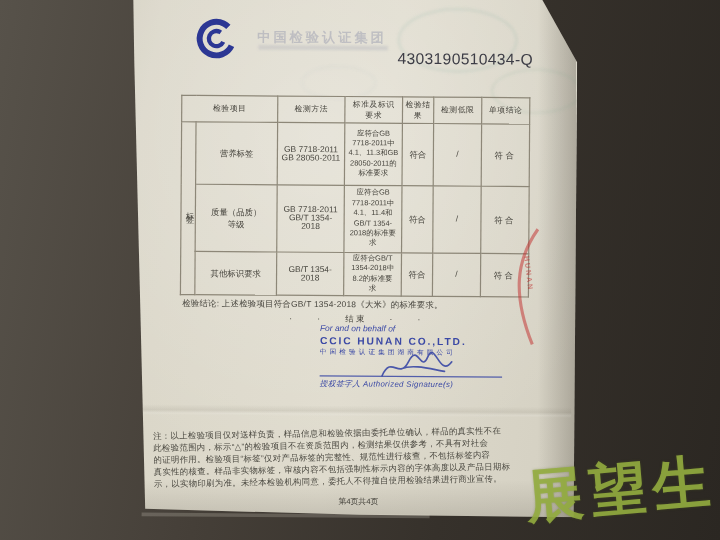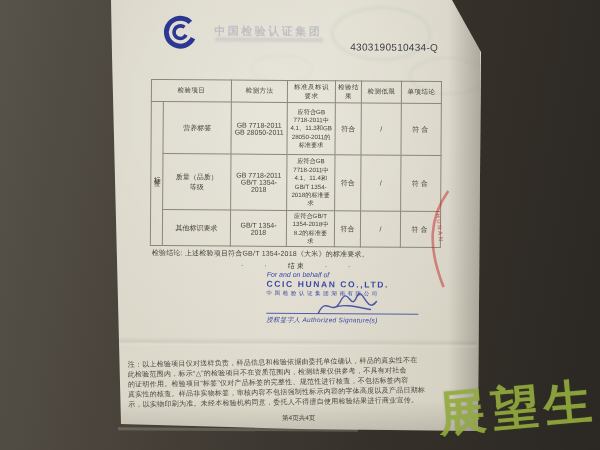--- a/index.html
+++ b/index.html
@@ -22,22 +22,22 @@
   
   .logo{position:absolute;left:160px;top:15px;width:38px;height:36px;}
   .org-mark{position:absolute;left:213px;top:24px;font-size:11px;letter-spacing:2.5px;
     color:rgba(120,126,158,.34);font-weight:bold;}
   .org-mark-sub{position:absolute;left:214px;top:38px;width:108px;height:4px;
     background:rgba(120,126,158,.18);filter:blur(1px);}
   .ghost-stamp{position:absolute;border-radius:50%;filter:blur(1.5px);}
   .gs1{left:330px;top:6px;width:96px;height:50px;border:2px solid rgba(110,160,150,.16);}
   .gs2{left:408px;top:56px;width:72px;height:34px;border:2px solid rgba(110,160,130,.12);}
   .gs3{left:250px;top:55px;width:60px;height:26px;border:1px solid rgba(120,150,170,.10);}
-  .docmeta{position:absolute;left:330px;top:40px;width:126px;text-align:center;
-    font-size:10px;line-height:1.4;color:#3d3d46;letter-spacing:.3px;}
+  .docmeta{position:absolute;left:330px;top:40px;width:126px;text-align:left;
+    font-size:13px;line-height:1.4;color:#3d3d46;letter-spacing:.3px;}
 
   
   table.insp{position:absolute;left:150px;top:80px;width:290px;border-collapse:collapse;
     table-layout:fixed;font-size:7px;color:#45433c;}
   table.insp th,table.insp td{border:.8px solid #8d8778;padding:1px 2px;text-align:center;
     vertical-align:middle;font-weight:normal;overflow:hidden;}
   table.insp th{font-size:6.5px;letter-spacing:.5px;white-space:pre-line;}
   td.pre{white-space:pre-line;}
   td.std{font-size:6.2px;line-height:1.35;white-space:pre-line;}
   td.grp{writing-mode:vertical-rl;letter-spacing:3px;font-size:7px;padding:0;}

